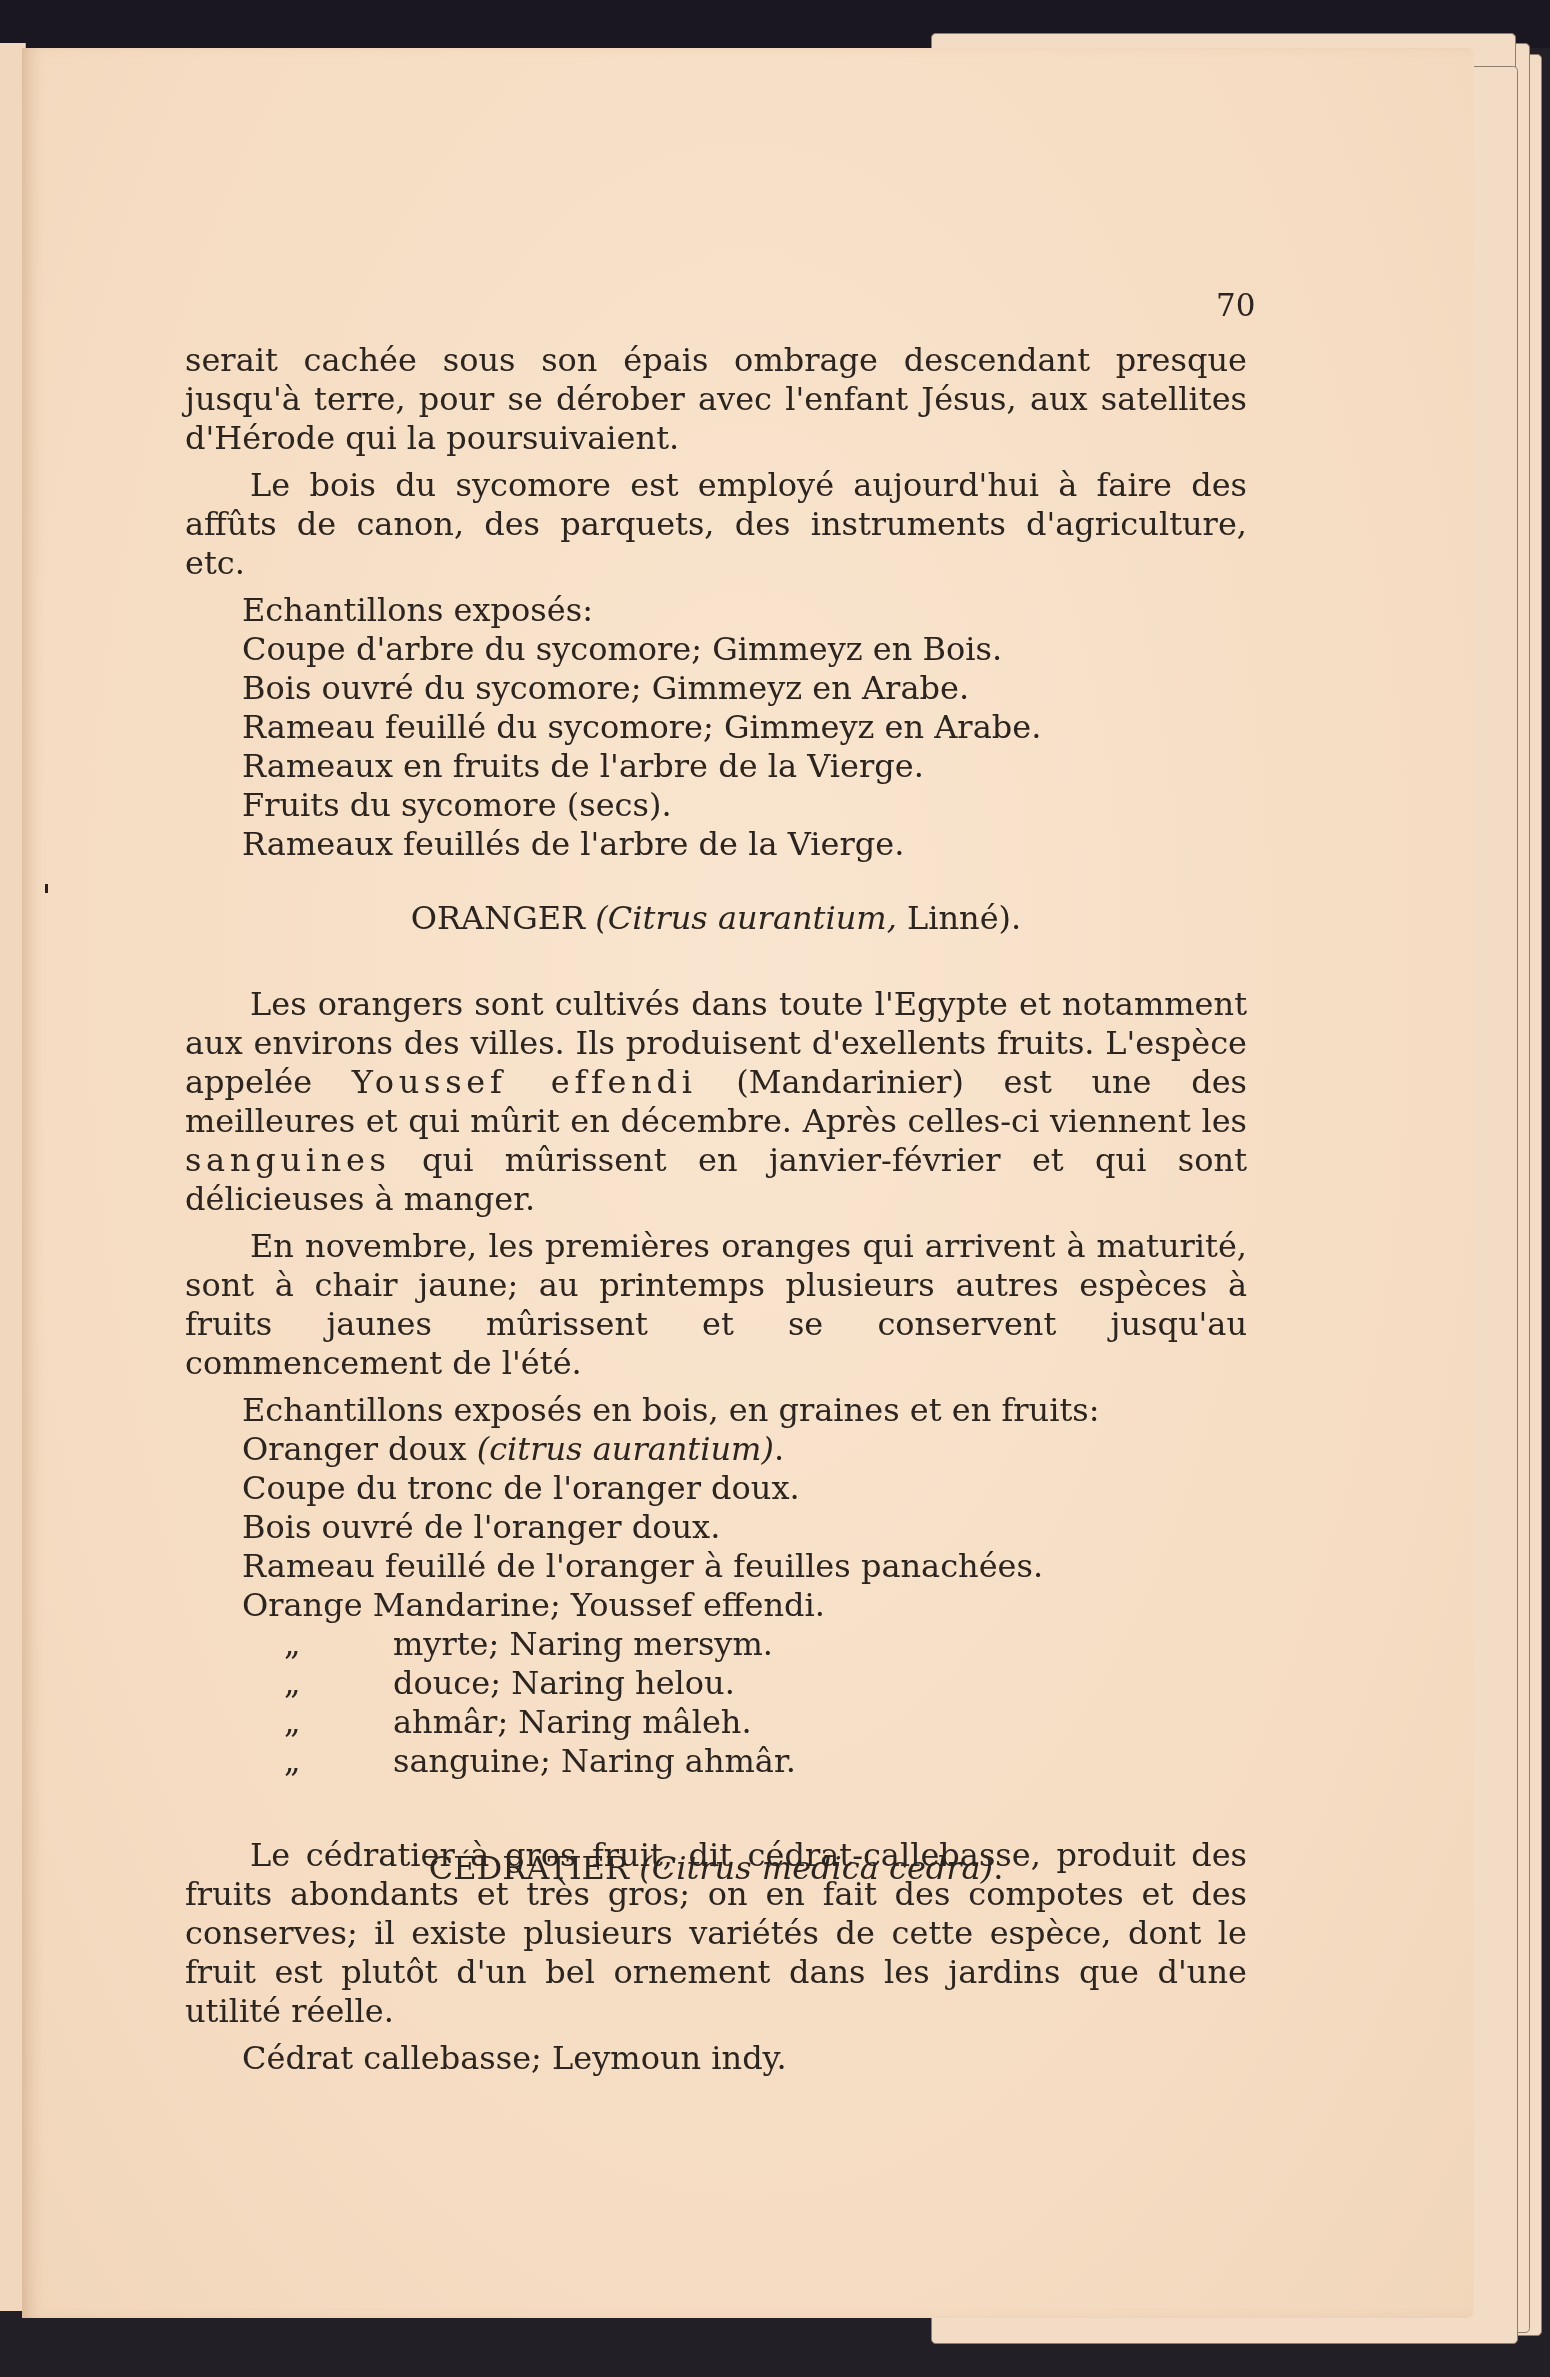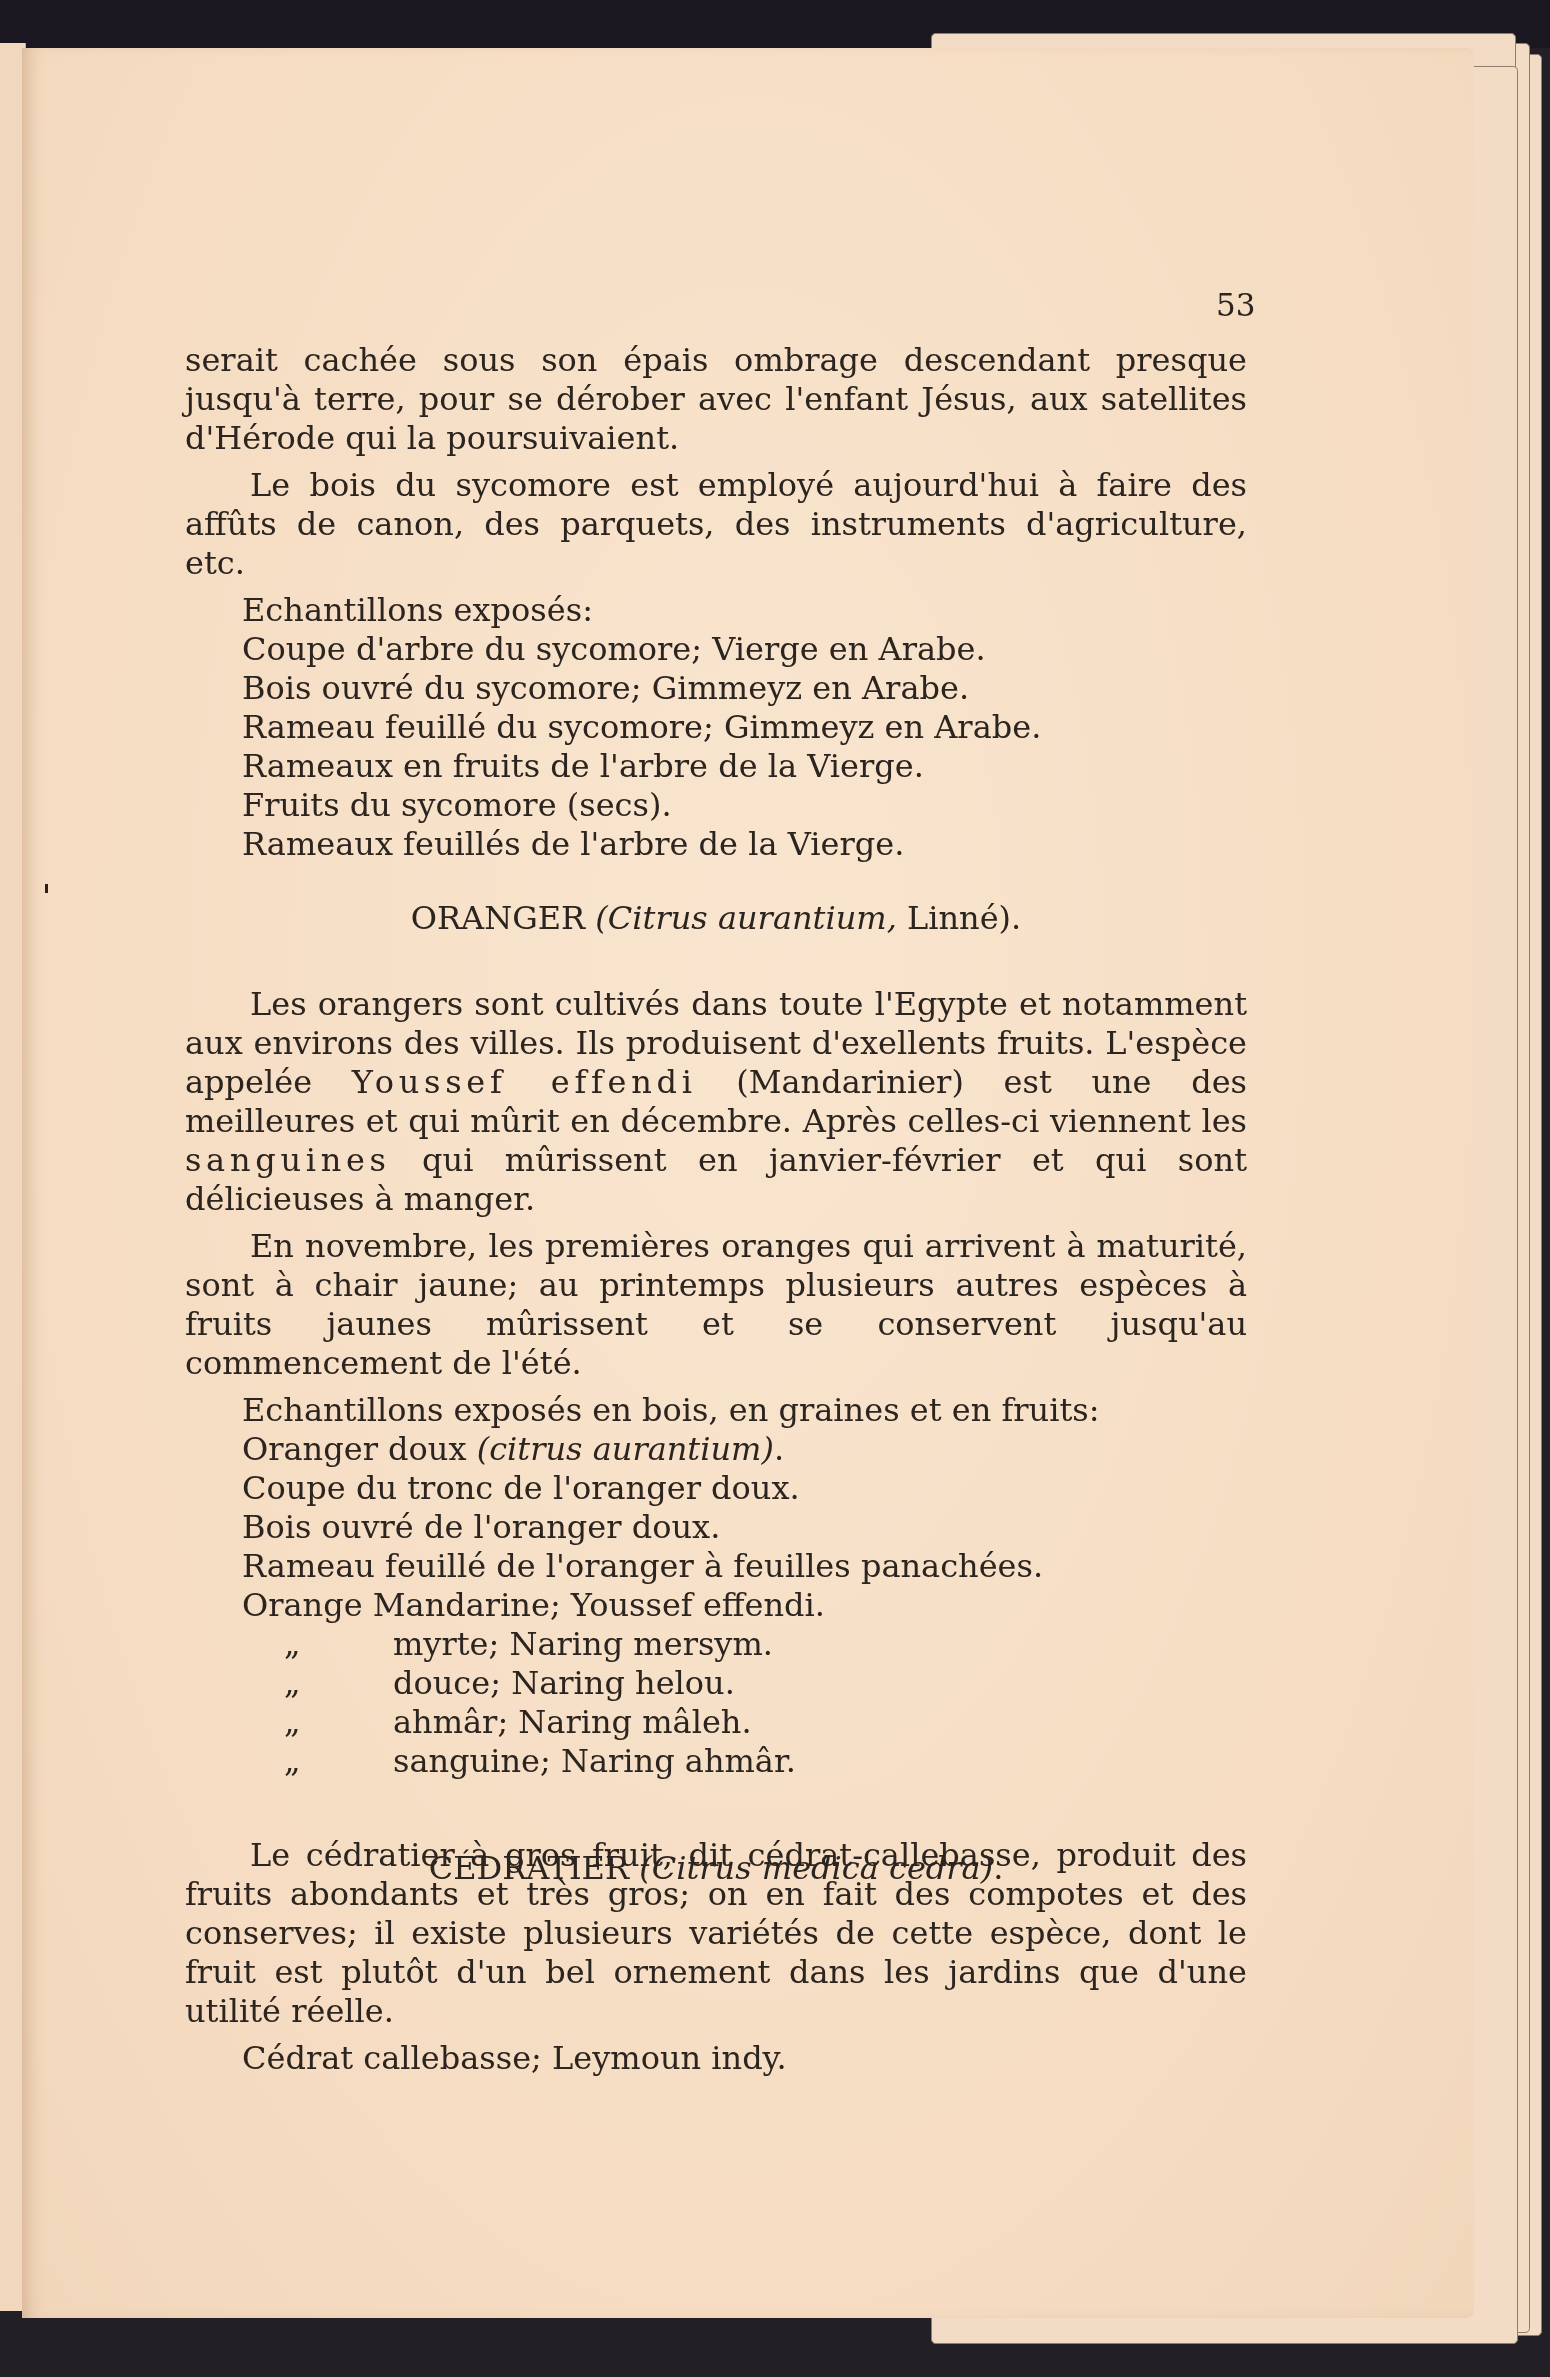--- a/index.html
+++ b/index.html
@@ -57,29 +57,29 @@
 
 <div class="stack s3"></div>
 <div class="stack s2"></div>
 <div class="stack s1"></div>
 <div class="stack s4"></div>
 <div class="left-sliver"></div>
 
 <div class="page">
   <div class="gutter-mark"></div>
 
-  <div class="page-number">53</div>
+  <div class="page-number">70</div>
 
   <div class="text">
 
     <div class="block" style="top:285px;">
       <p class="para">serait cachée sous son épais ombrage descendant presque jusqu'à terre, pour se dérober avec l'enfant Jésus, aux satellites d'Hérode qui la poursuivaient.</p>
       <p class="para indent">Le bois du sycomore est employé aujourd'hui à faire des affûts de canon, des parquets, des instruments d'agriculture, etc.</p>
       <p class="line il">Echantillons exposés:</p>
-      <p class="line il">Coupe d'arbre du sycomore; Vierge en Arabe.</p>
+      <p class="line il">Coupe d'arbre du sycomore; Gimmeyz en Bois.</p>
       <p class="line il">Bois ouvré du sycomore; Gimmeyz en Arabe.</p>
       <p class="line il">Rameau feuillé du sycomore; Gimmeyz en Arabe.</p>
       <p class="line il">Rameaux en fruits de l'arbre de la Vierge.</p>
       <p class="line il">Fruits du sycomore (secs).</p>
       <p class="line il">Rameaux feuillés de l'arbre de la Vierge.</p>
     </div>
 
     <div class="block" style="top:851px;">
       <p class="heading">
         <span>ORANGER</span>

